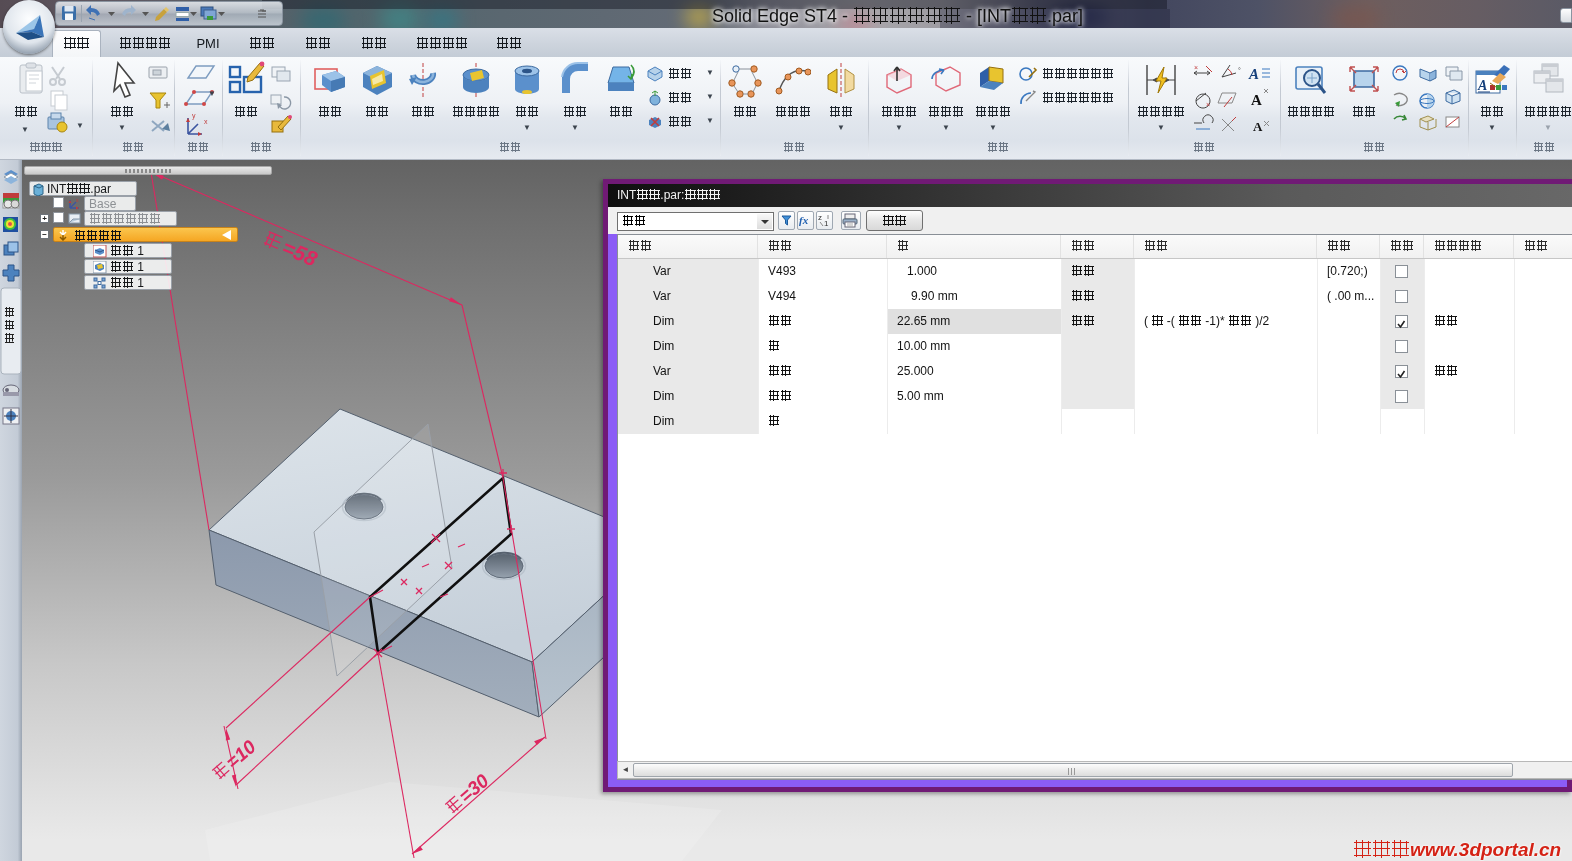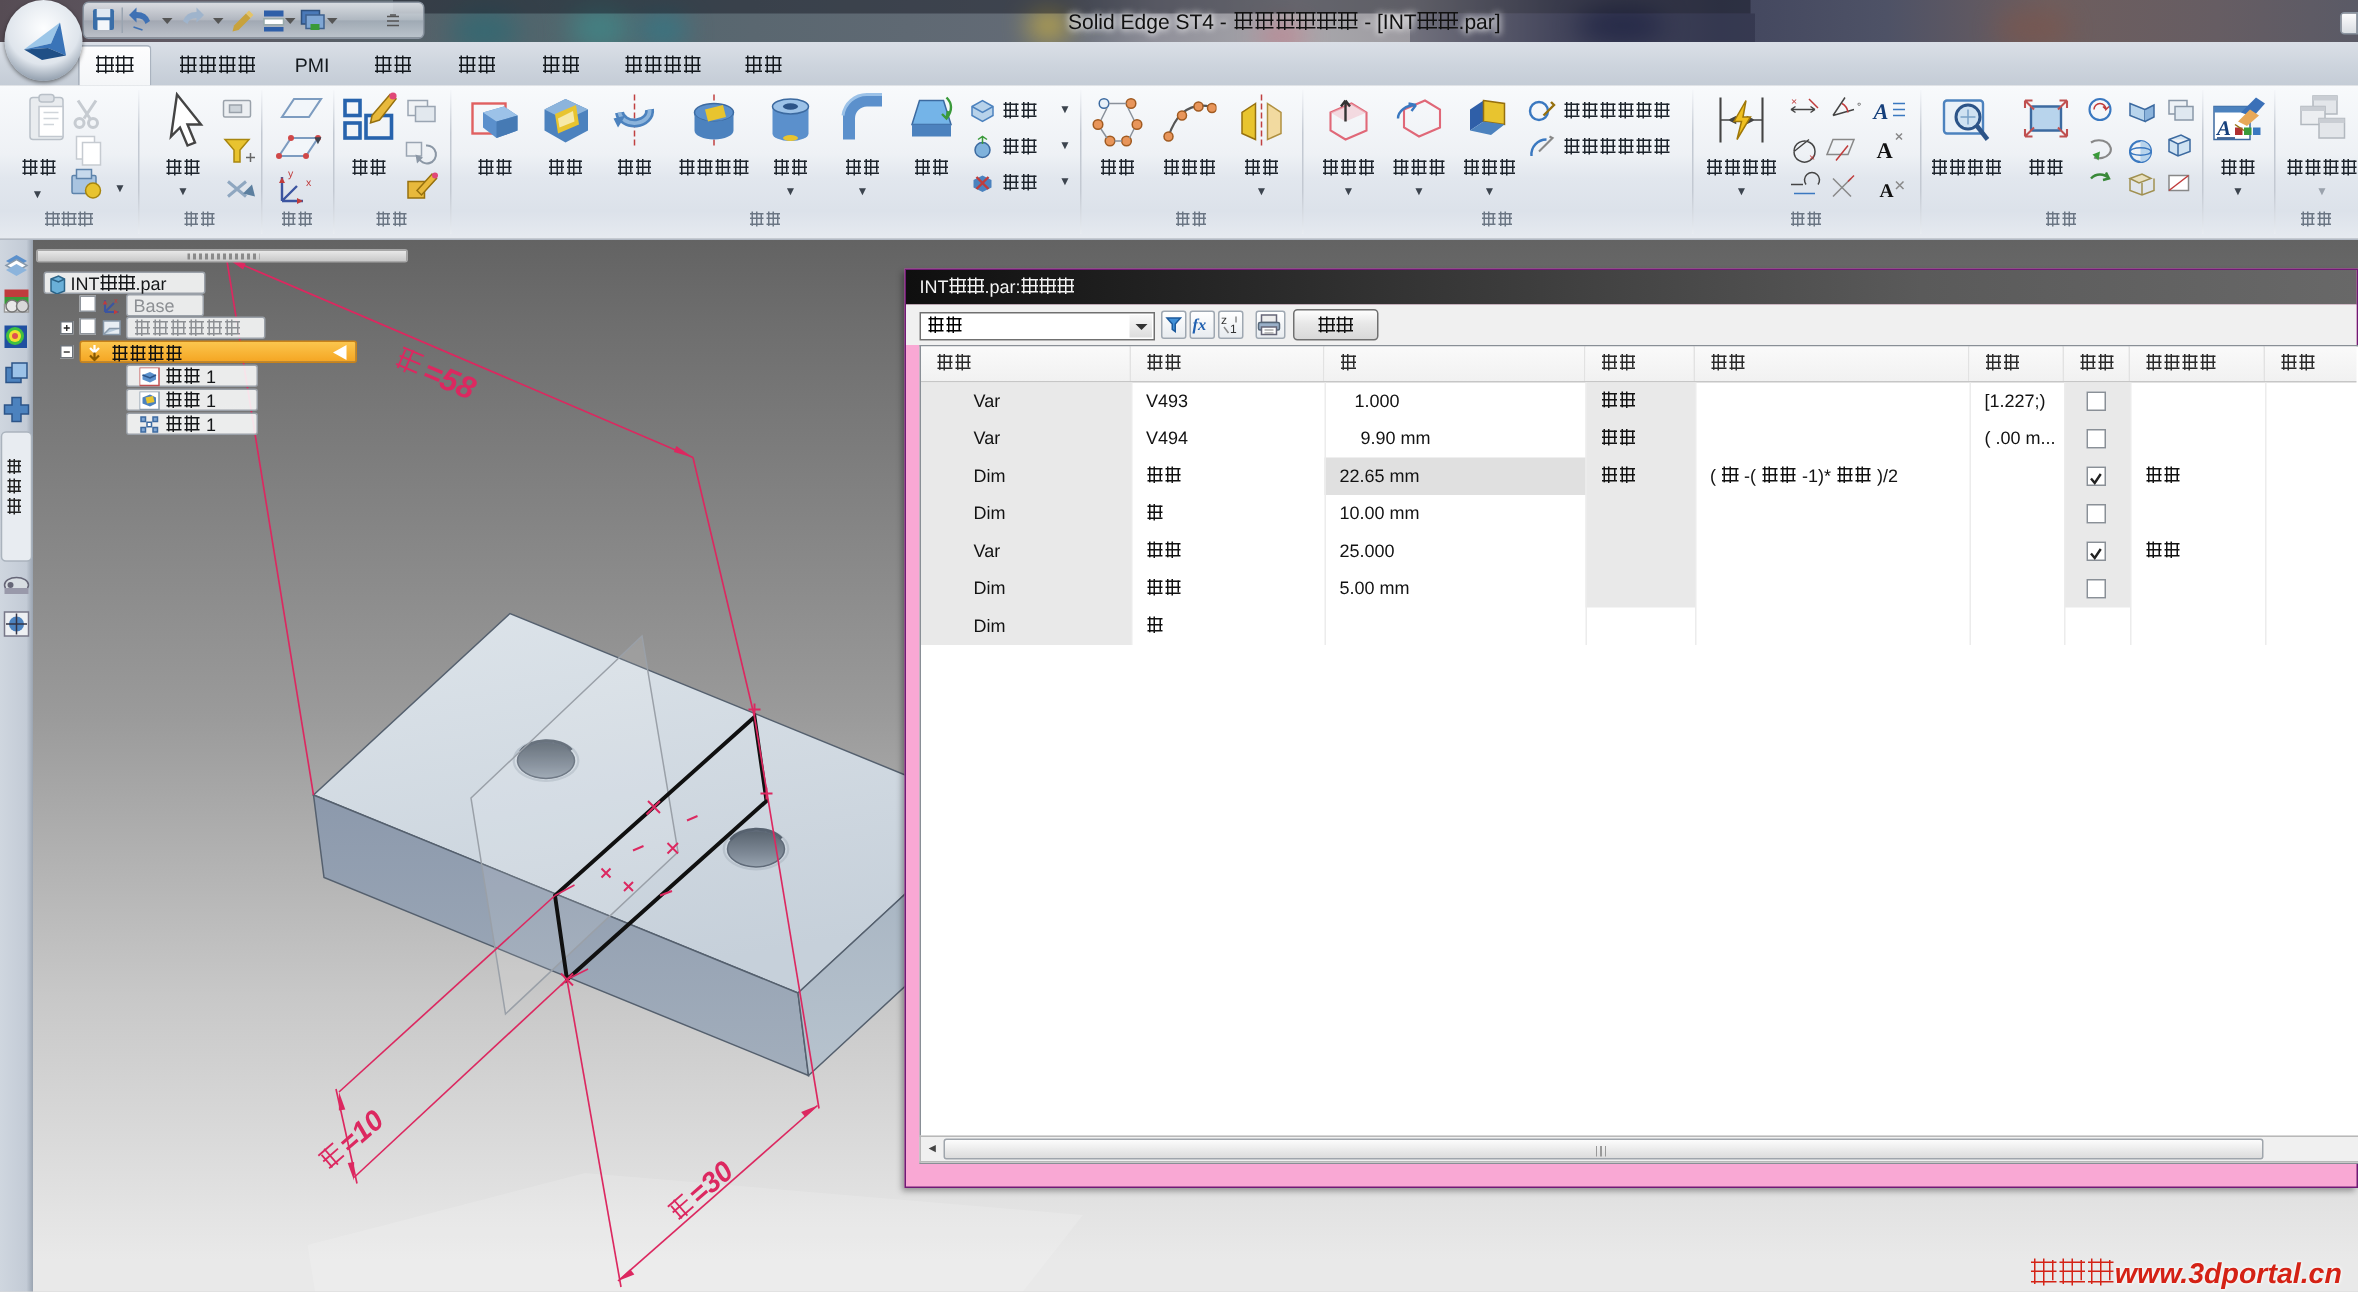--- a/index.html
+++ b/index.html
@@ -12,21 +12,21 @@
 linear-gradient(currentColor,currentColor) 10% 0/1px 96% no-repeat,
 linear-gradient(currentColor,currentColor) 90% 25%/1px 75% no-repeat}
 
 #title{left:0;top:0;width:1572px;height:28px;background:linear-gradient(90deg,#564c54 0,#5f5862 7%,#566068 16%,#51666d 24%,#5a6770 32%,#646b76 45%,#90909a 49%,#a9a8ac 55%,#9d9ba1 60%,#5a5b70 66%,#42465e 73%,#4e5266 80%,#6e5e5e 87%,#665d63 94%,#5a5a66 100%);overflow:hidden}
 #title .band{left:262px;top:0;width:905px;height:9px;background:rgba(18,20,32,.45)}
 #title .band2{left:940px;top:9px;width:230px;height:19px;background:rgba(30,32,55,.35)}
 .blob{border-radius:50%;filter:blur(9px);opacity:.75}
 #qat{left:55px;top:1px;width:228px;height:25px;background:linear-gradient(#eef2f6d9,#ced6dfc0 48%,#b8c2cdc0 52%,#d4dce4cc);border:1px solid #8a94a0;border-radius:4px}
 #appbtn{left:3px;top:0;width:52px;height:54px;border-radius:50%;background:radial-gradient(circle at 50% 35%,#fdfeff,#dfe5ec 55%,#9aa6b4 78%,#6c7886);box-shadow:0 1px 3px rgba(0,0,0,.5);z-index:5}
 #appbtn svg{position:absolute;left:7px;top:7px}
-#ttext{left:712px;top:6px;width:400px;height:18px;font-size:14px;color:#111;text-shadow:0 0 4px #fff,0 0 6px #fff;white-space:nowrap}
+#ttext{left:712px;top:6px;width:400px;height:18px;font-size:18px;color:#111;text-shadow:0 0 4px #fff,0 0 6px #fff;white-space:nowrap}
 
 #tabs{left:0;top:28px;width:1572px;height:29px;background:linear-gradient(#dadfe7,#cdd4dd 55%,#c4ccd6)}
 .tab{position:absolute;top:2px;height:27px;line-height:27px;text-align:center;font-size:13px;color:#13181d}
 #tabact{position:absolute;left:52px;top:2px;width:49px;height:27px;background:linear-gradient(#fdfdfe,#f4f6f8);border:1px solid #aab3bf;border-bottom:none;border-radius:3px 3px 0 0;text-align:center;line-height:26px;font-size:13px;color:#15191e}
 
 #ribbon{left:0;top:57px;width:1572px;height:103px;background:linear-gradient(#f8fafc,#eef1f5 45%,#e2e7ee 60%,#dce2ea 82%,#e6eaf0);border-bottom:1px solid #b2b9c4}
 .gsep{position:absolute;top:3px;width:1px;height:96px;background:linear-gradient(#f5f7fa,#c3c9d2 30%,#c3c9d2 70%,#e8ecf1)}
 .glabel{position:absolute;top:82px;height:17px;font-size:11px;color:#6b7684;text-align:center;line-height:17px}
 .btext{position:absolute;top:48px;font-size:12px;color:#1d242c;text-align:center;line-height:14px}
 .dn{position:absolute;font-size:8px;color:#3c444e;text-align:center}
@@ -34,21 +34,21 @@
 
 #leftbar{left:0;top:160px;width:22px;height:701px;background:linear-gradient(90deg,#cfd6df,#c3cbd6 80%,#9aa4b1)}
 
 #vp{left:22px;top:160px;width:1550px;height:701px;background:linear-gradient(#636363,#6e6e6e 8%,#9a9a9a 45%,#c8c8c8 72%,#e9e9e9 97%)}
 
 .trbox{position:absolute;background:rgba(252,253,253,.88);border:1px solid #9aa0a8;border-radius:2px;font-size:12px;color:#16181a;white-space:nowrap}
 .trbox.gr{color:#8d9094}
 .cb{position:absolute;width:11px;height:11px;background:#fff;border:1px solid #8f959c}
 .exp{position:absolute;width:9px;height:9px;background:#fff;border:1px solid #6d737a;font:bold 8px/7px "Liberation Sans";text-align:center;color:#222}
 
-#dlg{left:603px;top:179px;width:969px;height:613px;background:#f9a8d4;border:1px solid #701a75;box-shadow:-2px 2px 4px rgba(0,0,0,.35)}
+#dlg{left:603px;top:179px;width:969px;height:613px;background:#8b5cf6;border:5px solid #701a75;box-shadow:-2px 2px 4px rgba(0,0,0,.35)}
 #dlgtitle{left:0;top:0;width:967px;height:23px;background:linear-gradient(90deg,#0f0f0f,#3a3a3a 40%,#5a5a5a 70%,#686868);color:#f2f2f2;font-size:12px;line-height:23px;padding-left:9px}
 #dlgtb{left:0;top:23px;width:967px;height:27px;background:#f0f0f0}
 .ticon{position:absolute;top:4px;width:17px;height:19px;border:1px solid #9fa8b2;border-radius:2px;background:linear-gradient(#fff,#e8ecf0)}
 #helpbtn{position:absolute;left:258px;top:3px;width:57px;height:21px;background:linear-gradient(#fefefe,#e8e8e8 45%,#d8d8d8);border:1px solid #707070;border-radius:3px;font-size:12px;text-align:center;line-height:20px;color:#111}
 #tbl{left:9px;top:50px;width:959px;height:546px;background:#fff;border:1px solid #898f96;border-right:none}
 .th{position:absolute;top:0;height:23px;background:linear-gradient(#fafafa,#f1f1f1);border-right:1px solid #e2e2e2;font-size:12px;color:#2b2b2b;line-height:23px;padding-left:10px}
 .td{position:absolute;height:25px;font-size:12px;color:#121212;line-height:25px;padding-left:10px;white-space:nowrap}
 .colshade{position:absolute;background:#e9e9e9}
 .vline{position:absolute;top:23px;width:1px;background:#ececec}
 #hscroll{left:9px;top:577px;width:959px;height:18px;background:#f0f0f0;border:1px solid #b8b8b8;border-right:none}
@@ -663,21 +663,21 @@
   <div class="vline" style="left:516px;top:24px;height:175px"></div>
   <div class="vline" style="left:699px;top:24px;height:175px"></div>
   <div class="vline" style="left:762px;top:24px;height:175px"></div>
   <div class="vline" style="left:806px;top:24px;height:175px"></div>
   <div class="vline" style="left:896px;top:24px;height:175px"></div>
 
   <div class="td" style="left:25px;top:24px">Var</div>
         <div class="td" style="left:140px;top:24px">V493</div>
         <div class="td" style="left:279px;top:24px">1.000</div>
         <div class="td" style="left:443px;top:24px"><i class="z"></i><i class="z"></i></div>
-        <div class="td" style="left:699px;top:24px">[1.227;)</div>
+        <div class="td" style="left:699px;top:24px">[0.720;)</div>
   <div class="td" style="left:25px;top:49px">Var</div>
         <div class="td" style="left:140px;top:49px">V494</div>
         <div class="td" style="left:283px;top:49px">9.90 mm</div>
         <div class="td" style="left:443px;top:49px"><i class="z"></i><i class="z"></i></div>
         <div class="td" style="left:699px;top:49px">( .00 m...</div>
   <div class="td" style="left:25px;top:74px">Dim</div>
         <div class="td" style="left:140px;top:74px"><i class="z"></i><i class="z"></i></div>
         <div class="td" style="left:269px;top:74px">22.65 mm</div>
         <div class="td" style="left:443px;top:74px"><i class="z"></i><i class="z"></i></div>
         <div class="td" style="left:516px;top:74px">( <i class="z"></i> -( <i class="z"></i><i class="z"></i> -1)* <i class="z"></i><i class="z"></i> )/2</div>

